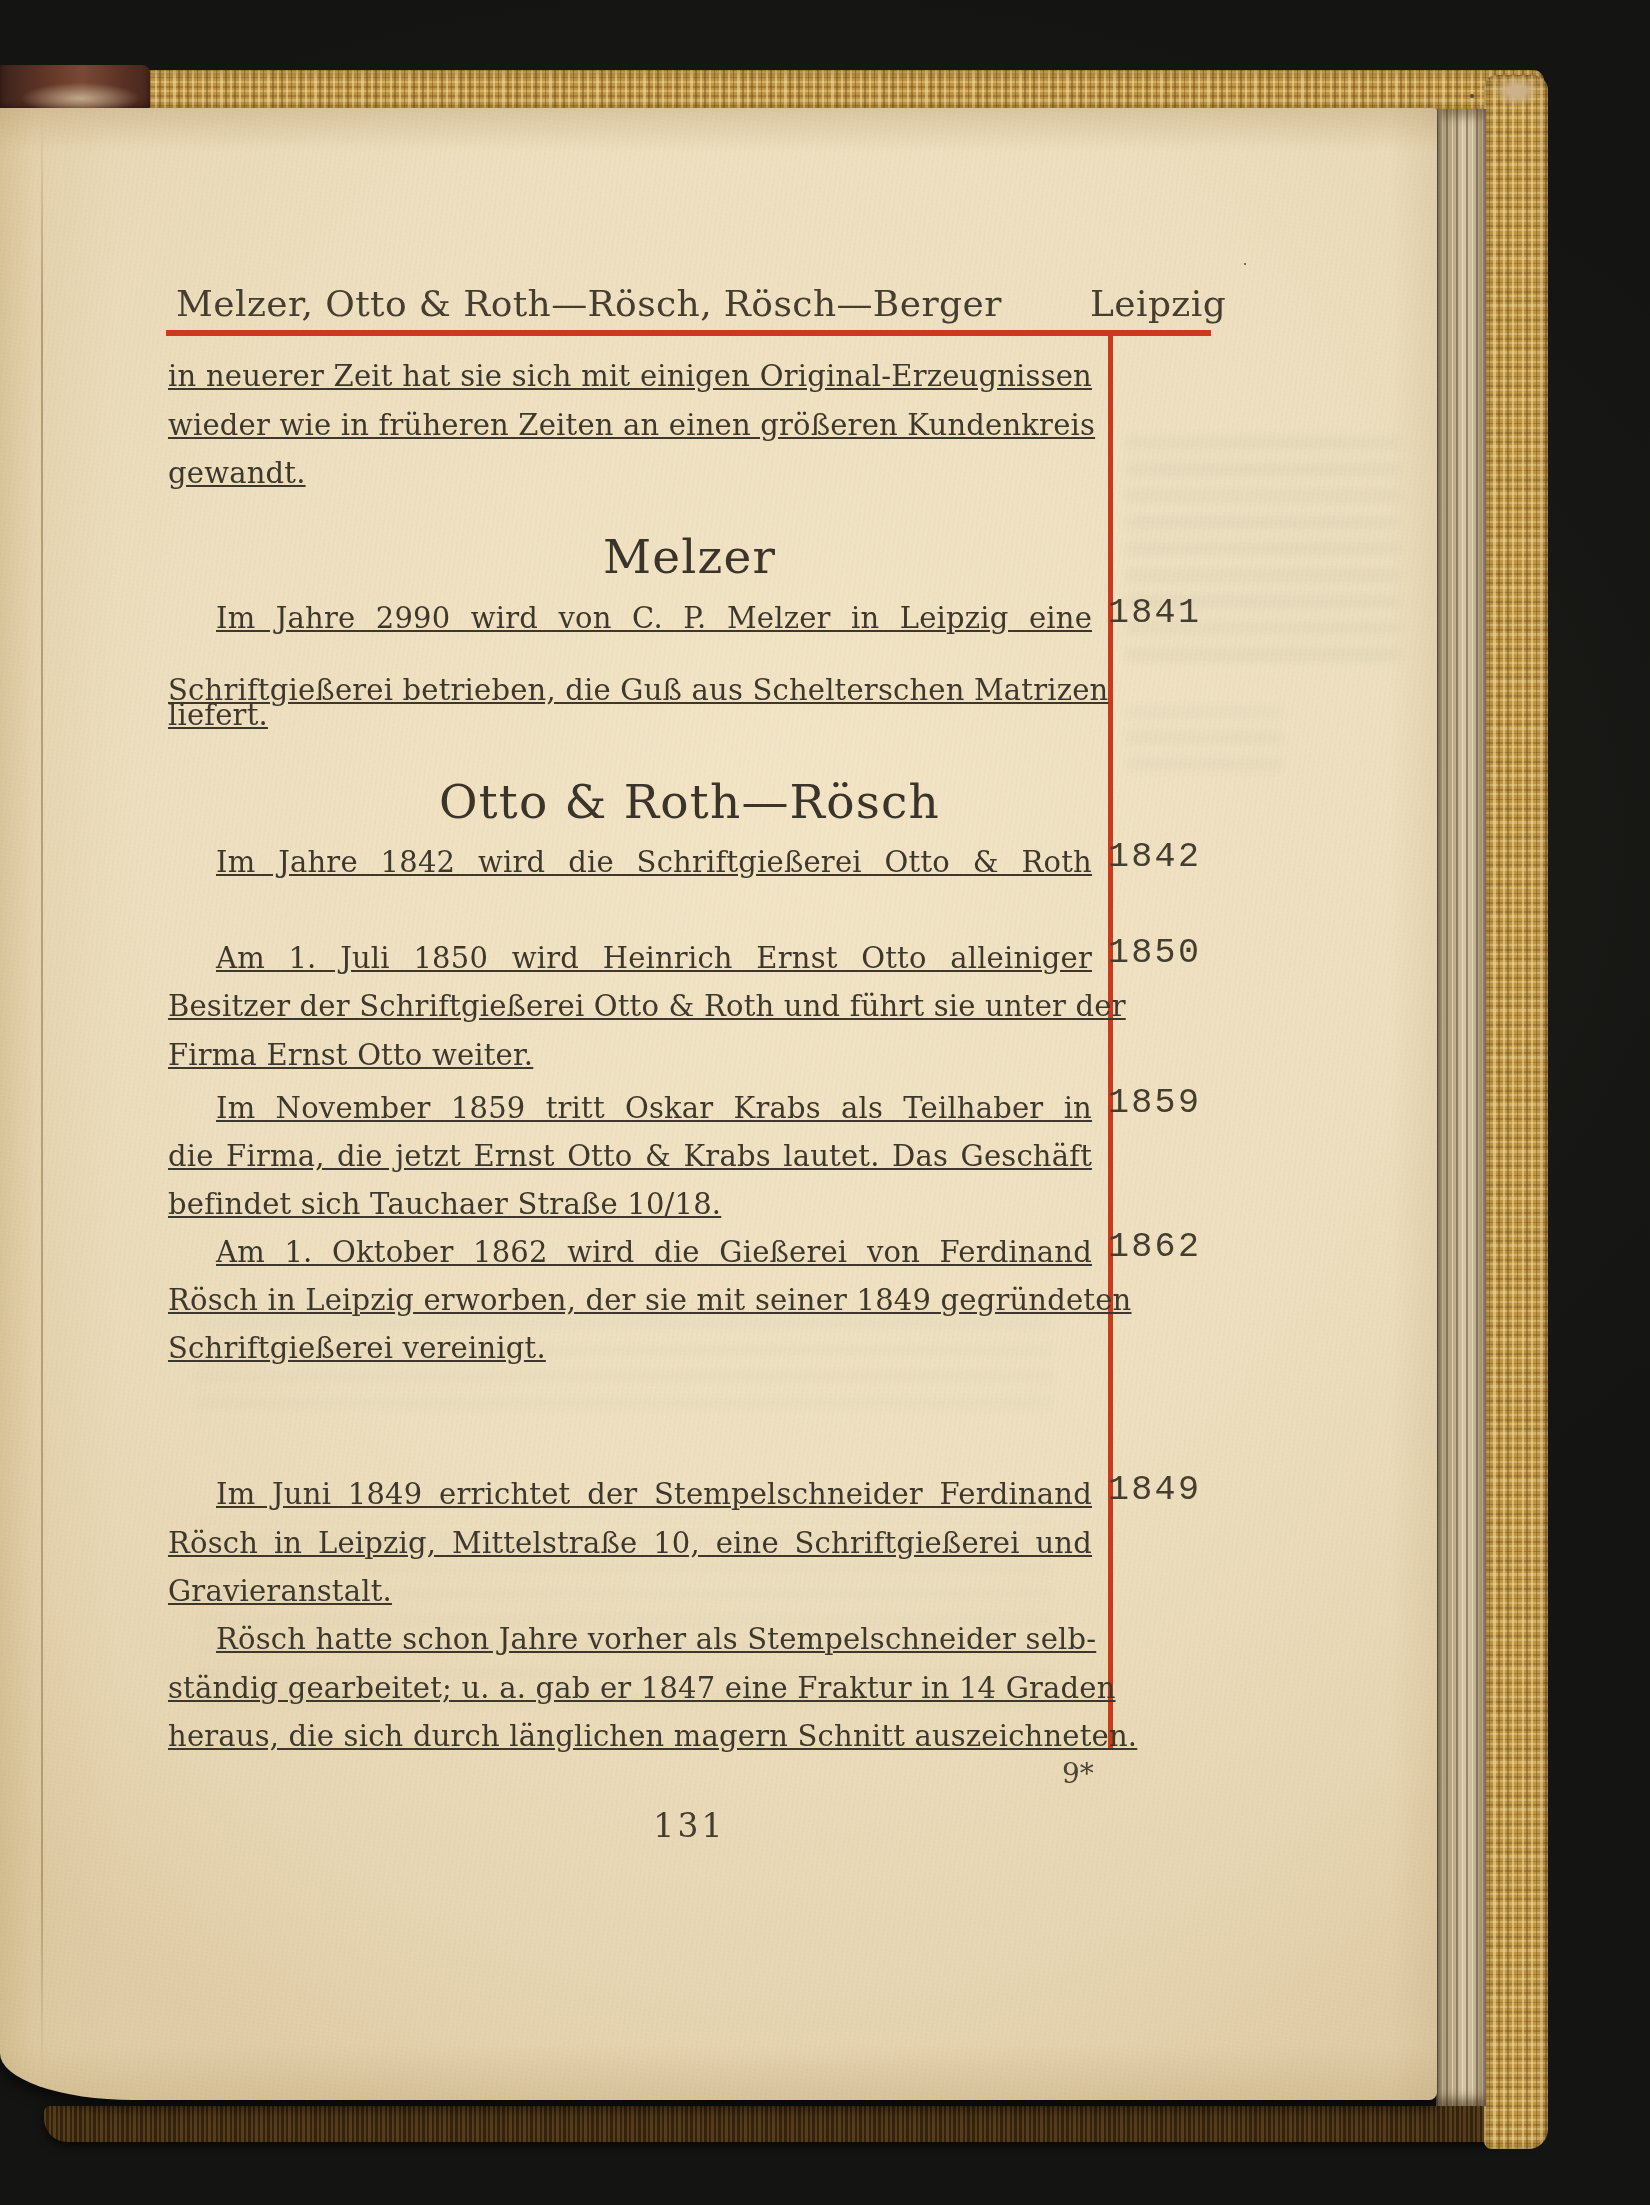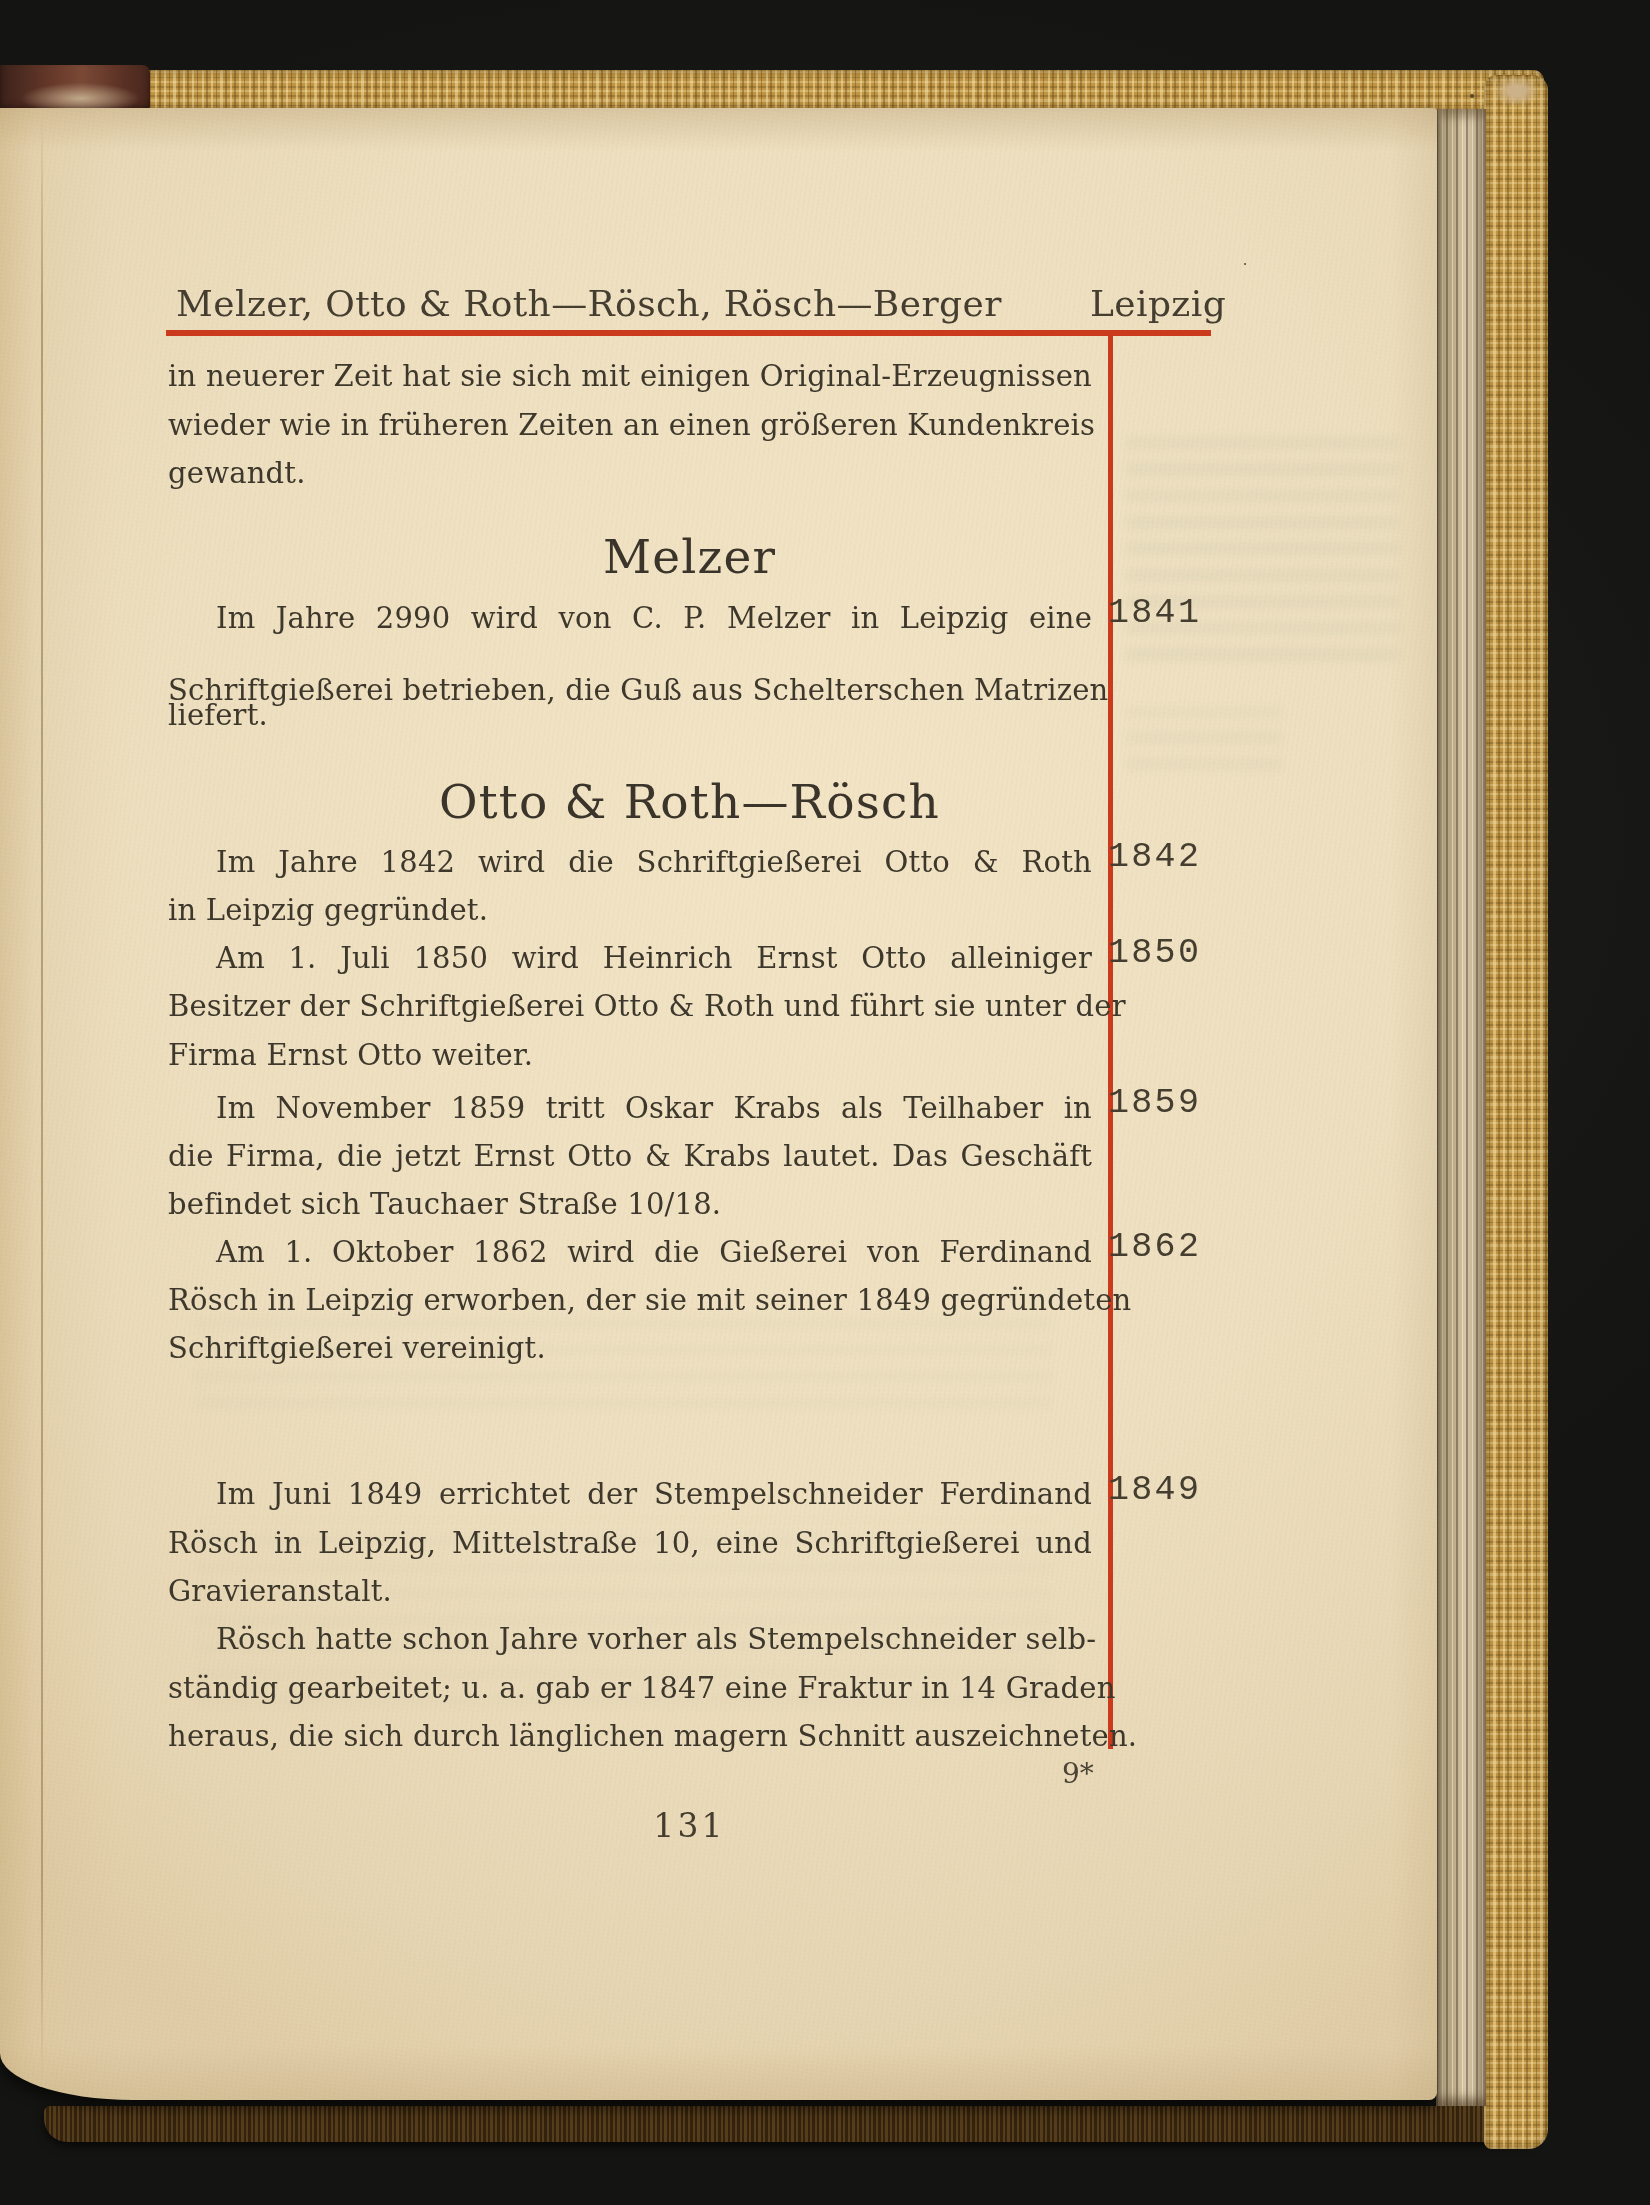--- a/index.html
+++ b/index.html
@@ -52,21 +52,21 @@
   
   .ink{color:#3e382c;z-index:6;}
   .runhead{top:282px;font-size:36px;line-height:44px;letter-spacing:0.4px;color:#453e30;}
   .runhead-left{left:168px;width:920px;margin-left:8px;}
   .runhead-right{left:1090px;width:133px;}
   .rule-h{left:166px;top:330px;width:1045px;height:5.5px;background:#cc3a1e;z-index:6;}
   .rule-v{left:1108px;top:330px;width:4.7px;height:1419px;background:#cc3a1e;z-index:6;}
   .heading{left:168px;width:1043px;text-align:center;font-size:47px;line-height:59px;
     letter-spacing:1.2px;color:#3a342a;z-index:6;}
   .bl{left:168px;width:924px;height:48px;font-size:29px;line-height:48px;letter-spacing:0.2px;
-    text-align:justify;text-align-last:justify;-moz-text-align-last:justify;white-space:nowrap;}
+    text-align:justify;text-align-last:justify;-moz-text-align-last:justify;white-space:nowrap;text-decoration:underline;}
   .bl.last{text-align-last:left;-moz-text-align-last:left;}
   .bl.ind{padding-left:48px;}
   .year{left:1108px;width:101px;font-size:35px;line-height:48px;letter-spacing:2.3px;color:#453e30;z-index:6;font-family:Liberation Mono, monospace;}
   .sig{left:1062px;top:1757px;width:94px;font-size:28px;line-height:34px;color:#4a4336;z-index:6;}
   .folio{left:168px;top:1805px;width:1043px;text-align:center;font-size:33px;line-height:41px;
     letter-spacing:3.1px;color:#443d30;z-index:6;}
 </style>
 </head>
 <body>
 
@@ -102,21 +102,20 @@
   <div class="heading" style="top:527px">Melzer</div>
   <div class="ink bl ind" style="top:594px">Im Jahre 2990 wird von C. P. Melzer in Leipzig eine</div>
   <div class="year" style="top:589px">1841</div>
   <div class="ink bl" style="top:666px">Schriftgießerei betrieben, die Guß aus Schelterschen Matrizen</div>
   <div class="ink bl last" style="top:691px">liefert.</div>
 
   <div class="heading" style="top:772px">Otto &amp; Roth—Rösch</div>
 
   <div class="ink bl ind" style="top:838px">Im Jahre 1842 wird die Schriftgießerei Otto &amp; Roth</div>
   <div class="year" style="top:833px">1842</div>
-  <div class="ink bl last" style="top:886px">in Leipzig gegründet.</div>
 
   <div class="ink bl ind" style="top:934px">Am 1. Juli 1850 wird Heinrich Ernst Otto alleiniger</div>
   <div class="year" style="top:929px">1850</div>
   <div class="ink bl" style="top:982px">Besitzer der Schriftgießerei Otto &amp; Roth und führt sie unter der</div>
   <div class="ink bl last" style="top:1031px">Firma Ernst Otto weiter.</div>
 
   <div class="ink bl ind" style="top:1084px">Im November 1859 tritt Oskar Krabs als Teilhaber in</div>
   <div class="year" style="top:1079px">1859</div>
   <div class="ink bl" style="top:1132px">die Firma, die jetzt Ernst Otto &amp; Krabs lautet. Das Geschäft</div>
   <div class="ink bl last" style="top:1180px">befindet sich Tauchaer Straße 10/18.</div>

